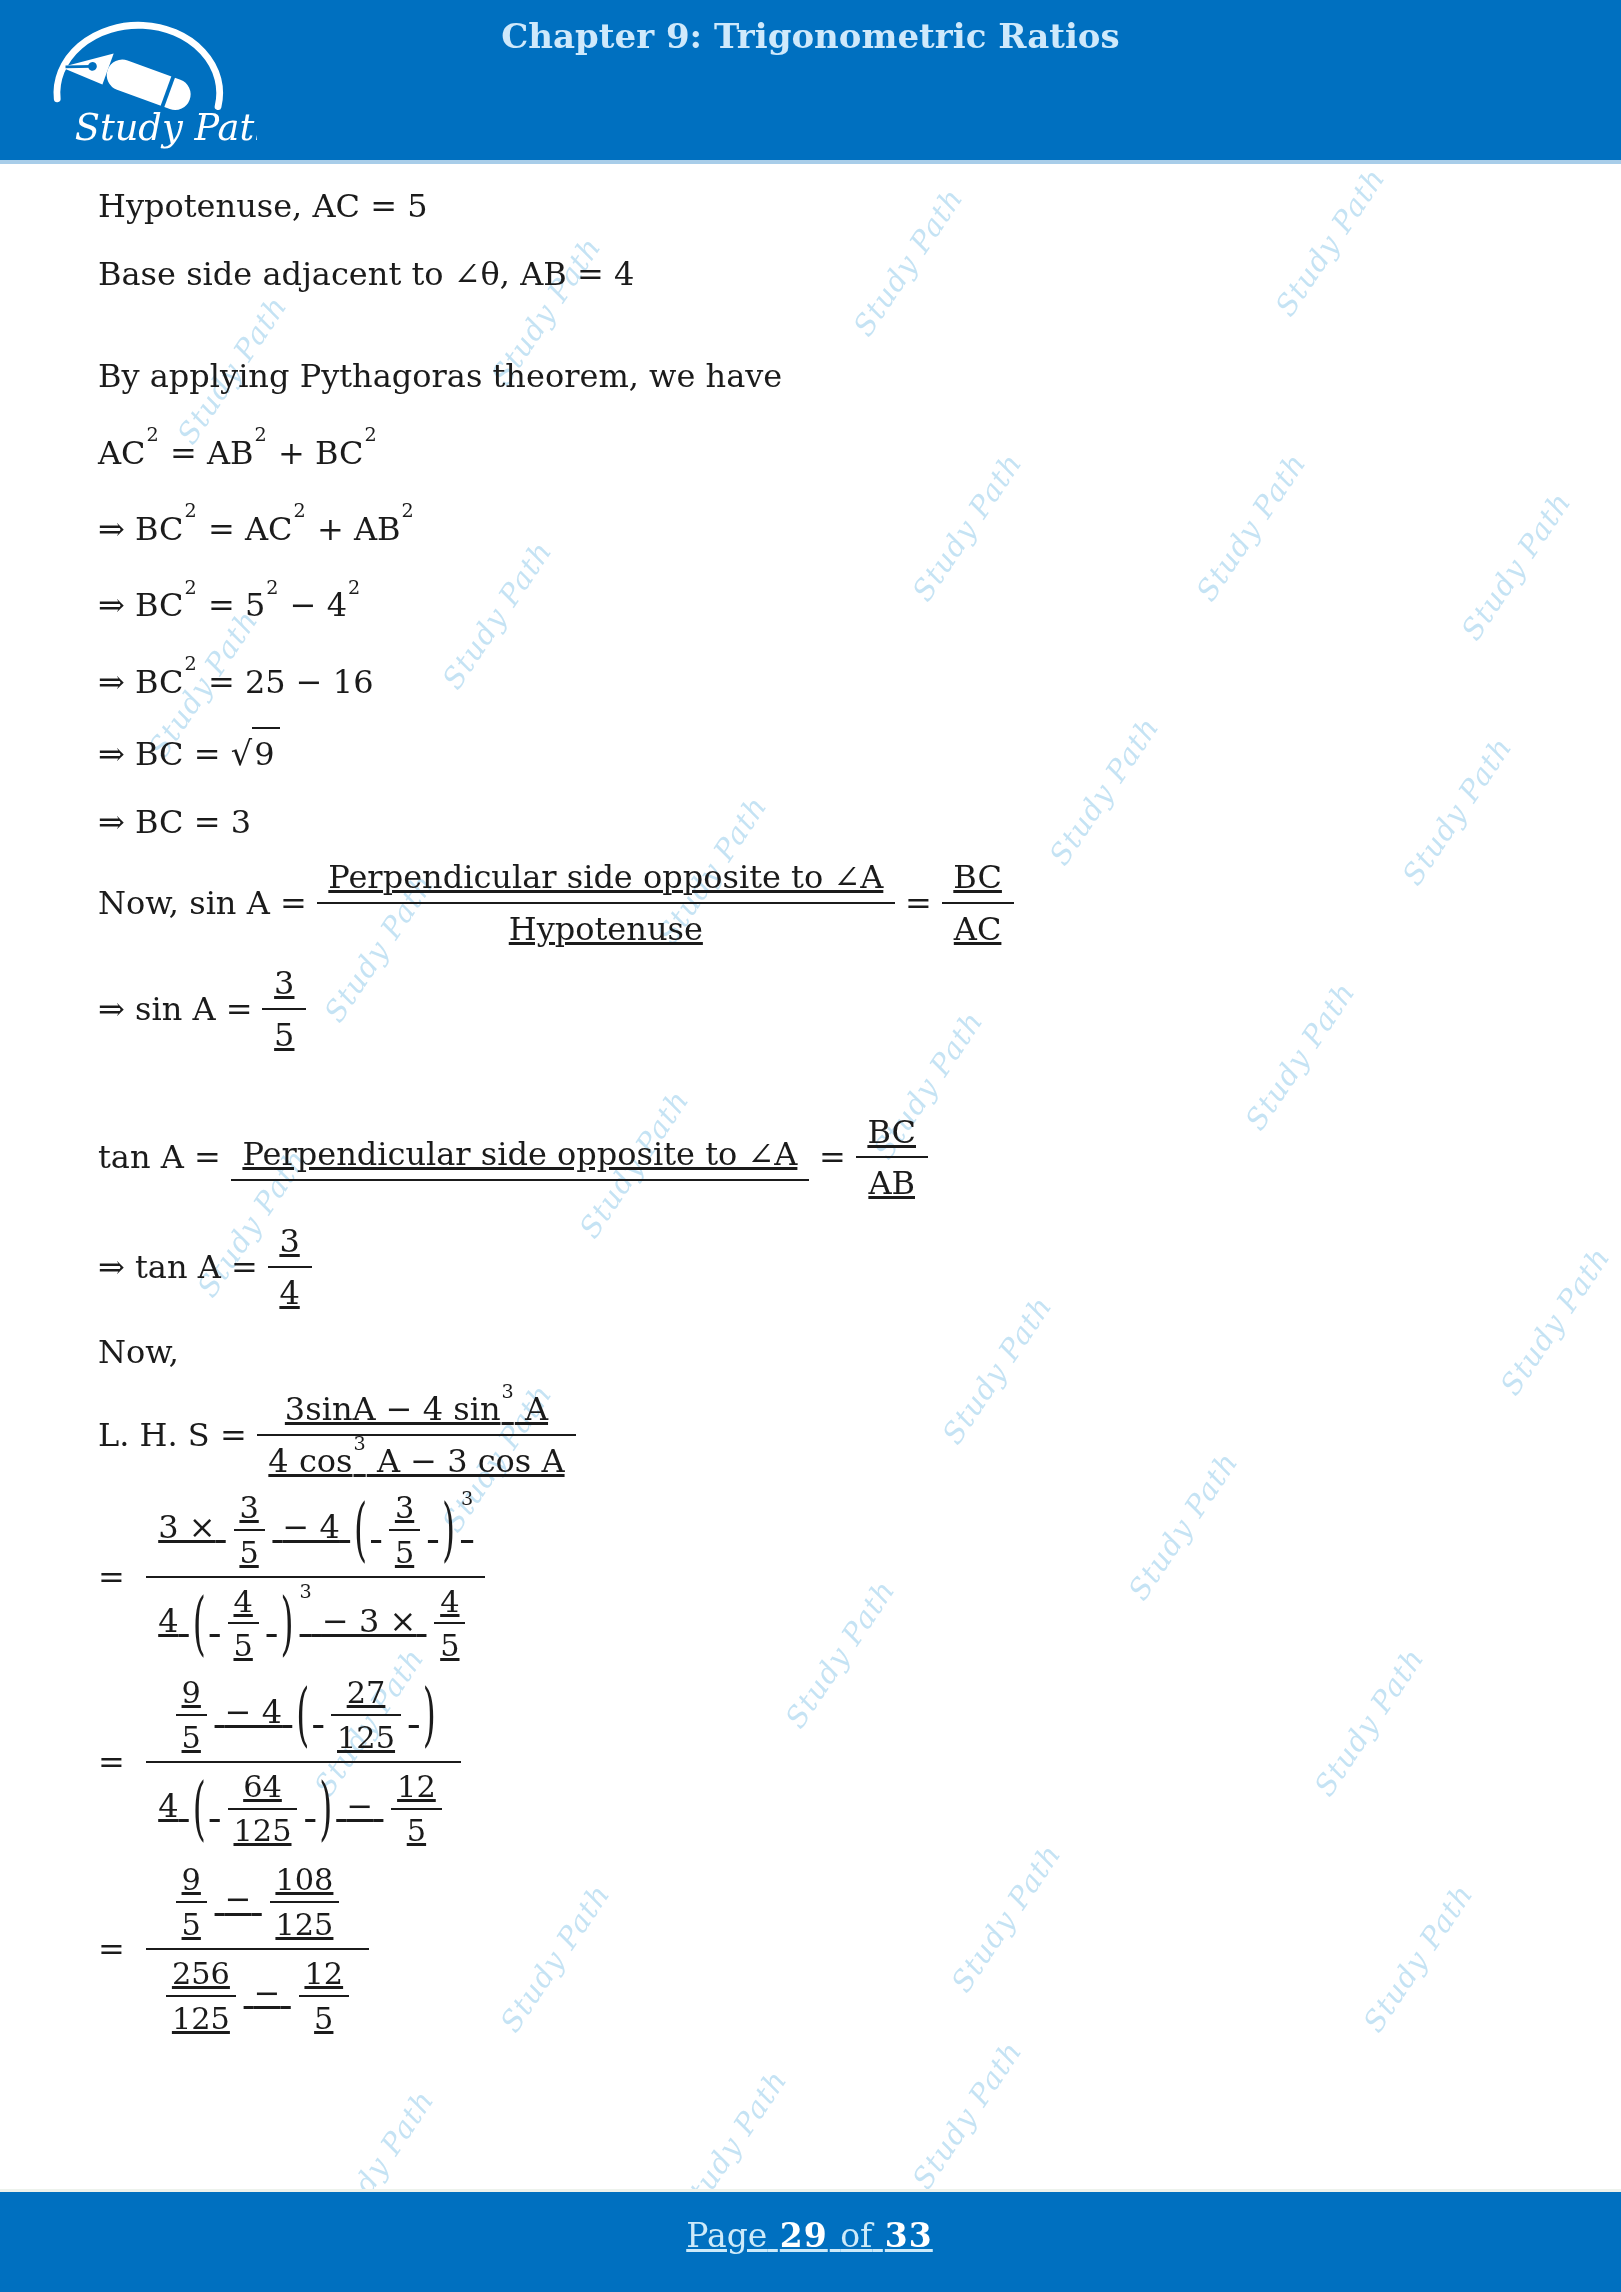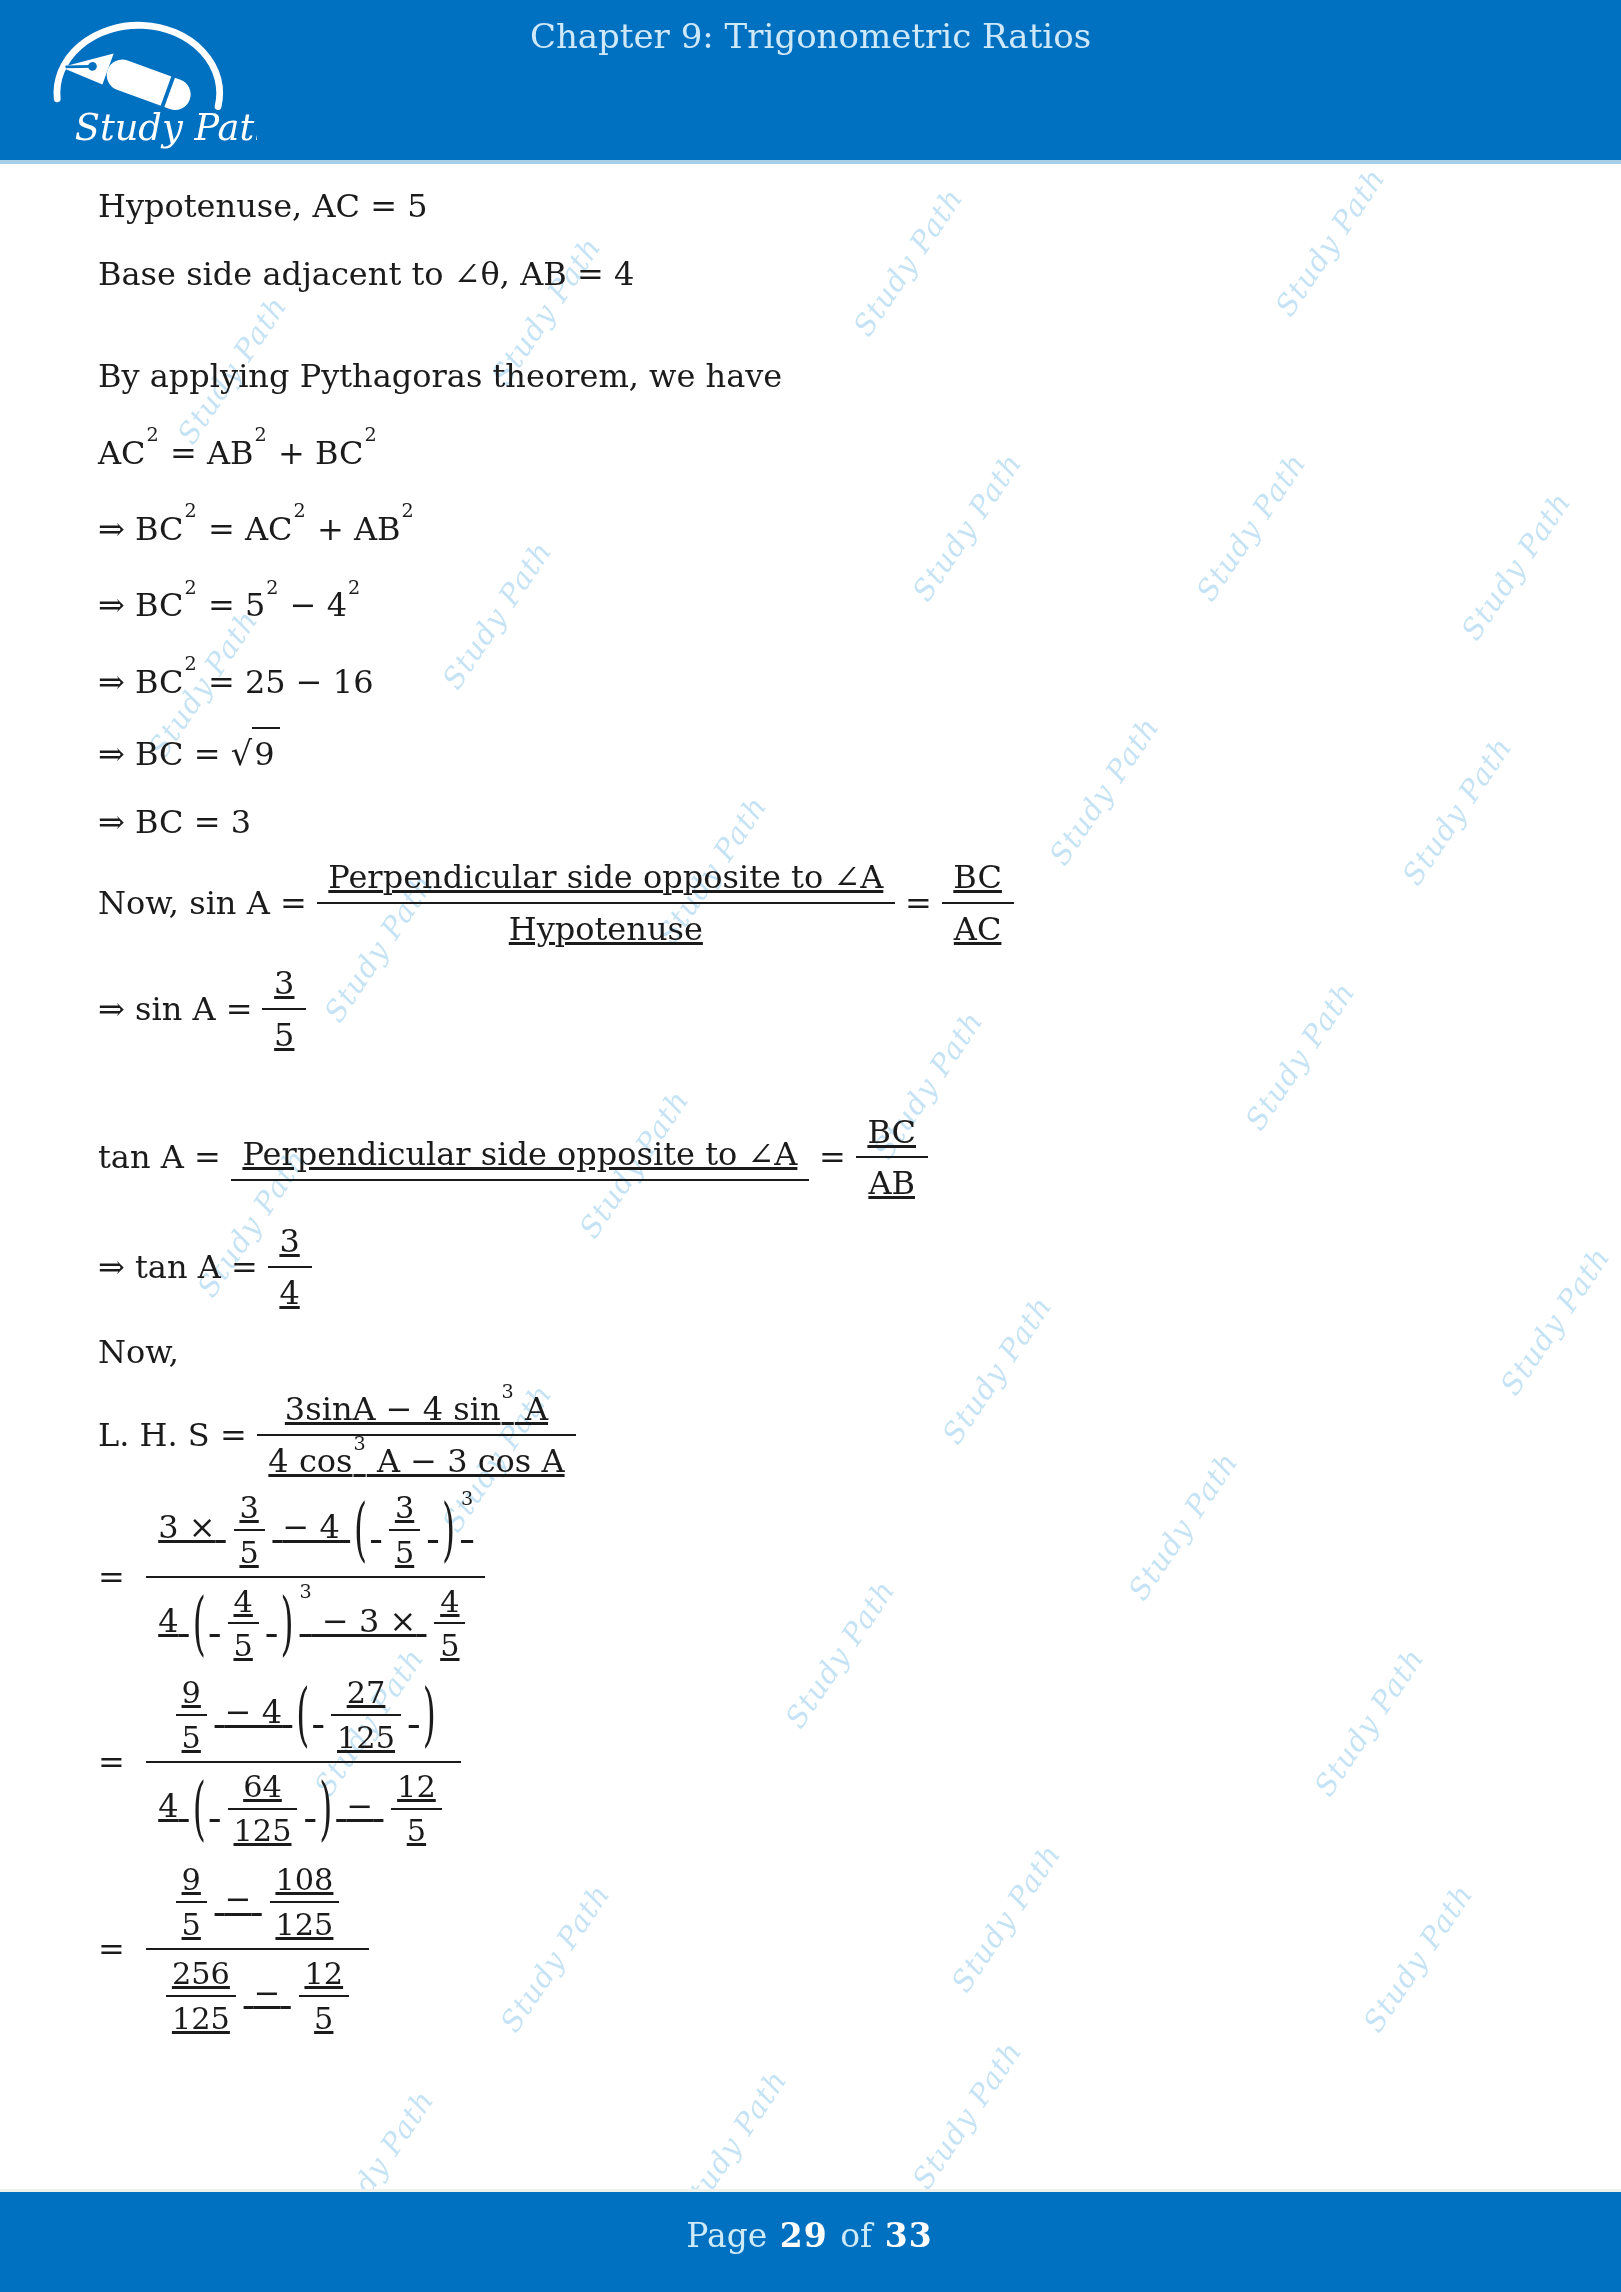--- a/index.html
+++ b/index.html
@@ -15,21 +15,21 @@
   
   .header {
     position:absolute; top:0; left:0; width:100%; height:160px;
     background:#0070c0;
     border-bottom:4.9px solid #a8cde9;
     z-index:3;
   }
   .header-text { position:absolute; top:11.8px; left:0; width:100%; text-align:center; }
   .h-line1 { color:#ffffff; font-size:34px; line-height:49px; }
   .h-line2 { color:#cfe9fb; font-size:34px; line-height:48px; }
-  .h-line3 { color:#cfe9fb; font-size:34px; line-height:48px; }
+  .h-line3 { color:#cfe9fb; font-size:34px; line-height:48px;font-weight:bold; }
   .logo { position:absolute; left:27.4px; top:2px; }
 
   
   .watermarks { position:absolute; inset:0; z-index:1; pointer-events:none; }
   .wm {
     position:absolute;
     font-size:29px; font-style:italic; letter-spacing:1px;
     color:rgba(150,204,235,0.55);
     transform:rotate(-56deg);
     white-space:nowrap;
@@ -60,21 +60,21 @@
 
   .eqsign { margin-right:11.8px; }
 
   
   .footer {
     position:absolute; left:0; bottom:0; width:100%; height:101px;
     background:#0070c0;
     border-top:3.9px solid #edf2ec;
     text-align:center; z-index:3;
   }
-  .footer-text { margin-top:23.5px; font-size:33px; color:#cdeaf9; }
+  .footer-text { margin-top:23.5px; font-size:33px; color:#cdeaf9;text-decoration:underline; }
   .footer-text b { color:#ffffff; font-weight:bold; letter-spacing:1px; padding:0 2px; }
 </style>
 </head>
 <body>
 
 <div class="header">
   <svg class="logo" width="230" height="155" viewBox="0 0 235 160">
     <path d="M 30 100 A 84 70 0 1 1 196 108" fill="none" stroke="#ffffff" stroke-width="7" stroke-linecap="round"></path>
     <g transform="rotate(20 115 82)">
       <rect x="80" y="66" width="90" height="32" rx="16" fill="#ffffff"></rect>

